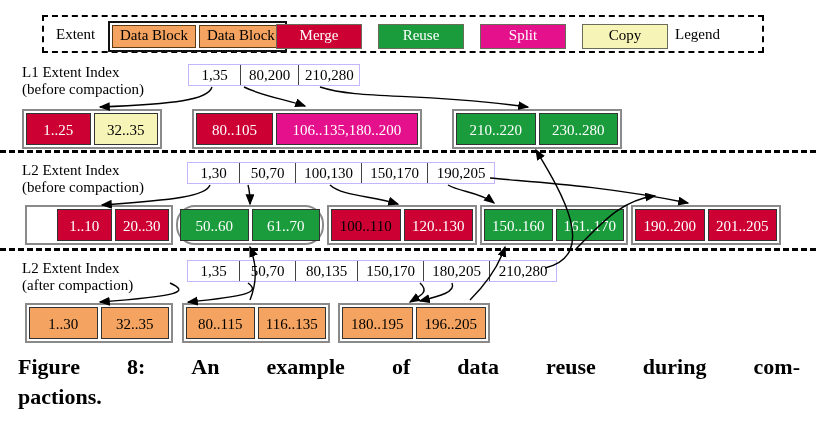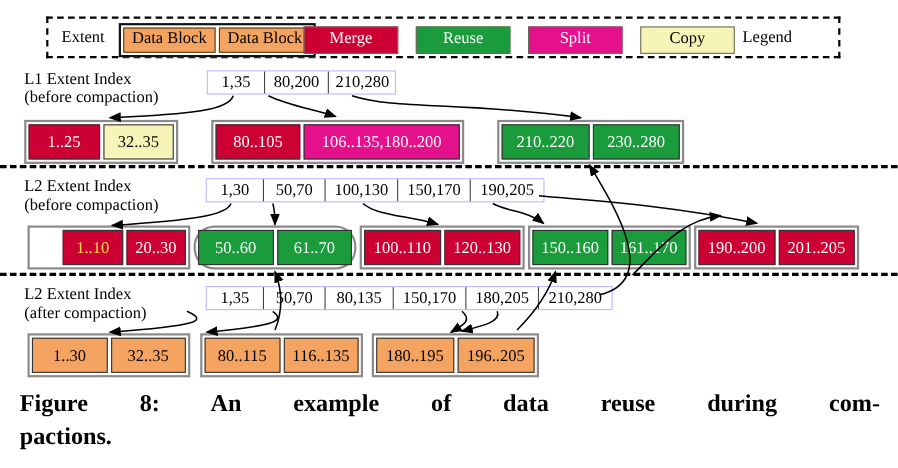--- a/index.html
+++ b/index.html
@@ -198,29 +198,29 @@
       </div>
       <div class="extent-group" style="left: 192px; top: 109px; width: 230px;">
         <div class="block" style="background: rgb(204, 0, 51); color: rgb(255, 255, 255); width: 78px;">80..105</div>
         <div class="block" style="background: rgb(229, 16, 140); color: rgb(255, 255, 255); width: 144px;">106..135,180..200</div>
       </div>
       <div class="extent-group" style="left: 452px; top: 109px; width: 170px;">
         <div class="block" style="background: rgb(26, 155, 60); color: rgb(255, 255, 255); width: 81px;">210..220</div>
         <div class="block" style="background: rgb(26, 155, 60); color: rgb(255, 255, 255); width: 81px;">230..280</div>
       </div>
       <div class="extent-group" style="left: 25px; top: 205px; width: 148px;">
-        <div class="block" style="background: rgb(204, 0, 51); color: #fde047; width: 70px; margin-left: 28px;">1..10</div>
+        <div class="block" style="background: rgb(204, 0, 51); color: #ffffff; width: 70px; margin-left: 28px;">1..10</div>
         <div class="block" style="background: rgb(204, 0, 51); color: rgb(255, 255, 255); width: 70px;">20..30</div>
       </div>
       <div class="extent-group" style="left: 176px; top: 205px; width: 148px; border-radius: 19px;">
         <div class="block" style="background: rgb(26, 155, 60); color: rgb(255, 255, 255); width: 70px;">50..60</div>
         <div class="block" style="background: rgb(26, 155, 60); color: rgb(255, 255, 255); width: 70px;">61..70</div>
       </div>
       <div class="extent-group" style="left: 327px; top: 205px; width: 150px;">
-        <div class="block" style="background: rgb(204, 0, 51); color: #ffffff; width: 71px;">100..110</div>
+        <div class="block" style="background: rgb(204, 0, 51); color: #000000; width: 71px;">100..110</div>
         <div class="block" style="background: rgb(204, 0, 51); color: rgb(255, 255, 255); width: 71px;">120..130</div>
       </div>
       <div class="extent-group" style="left: 480px; top: 205px; width: 148px;">
         <div class="block" style="background: rgb(26, 155, 60); color: rgb(255, 255, 255); width: 70px;">150..160</div>
         <div class="block" style="background: rgb(26, 155, 60); color: rgb(255, 255, 255); width: 70px;">161..170</div>
       </div>
       <div class="extent-group" style="left: 631px; top: 205px; width: 150px;">
         <div class="block" style="background: rgb(204, 0, 51); color: rgb(255, 255, 255); width: 71px;">190..200</div>
         <div class="block" style="background: rgb(204, 0, 51); color: rgb(255, 255, 255); width: 71px;">201..205</div>
       </div>

